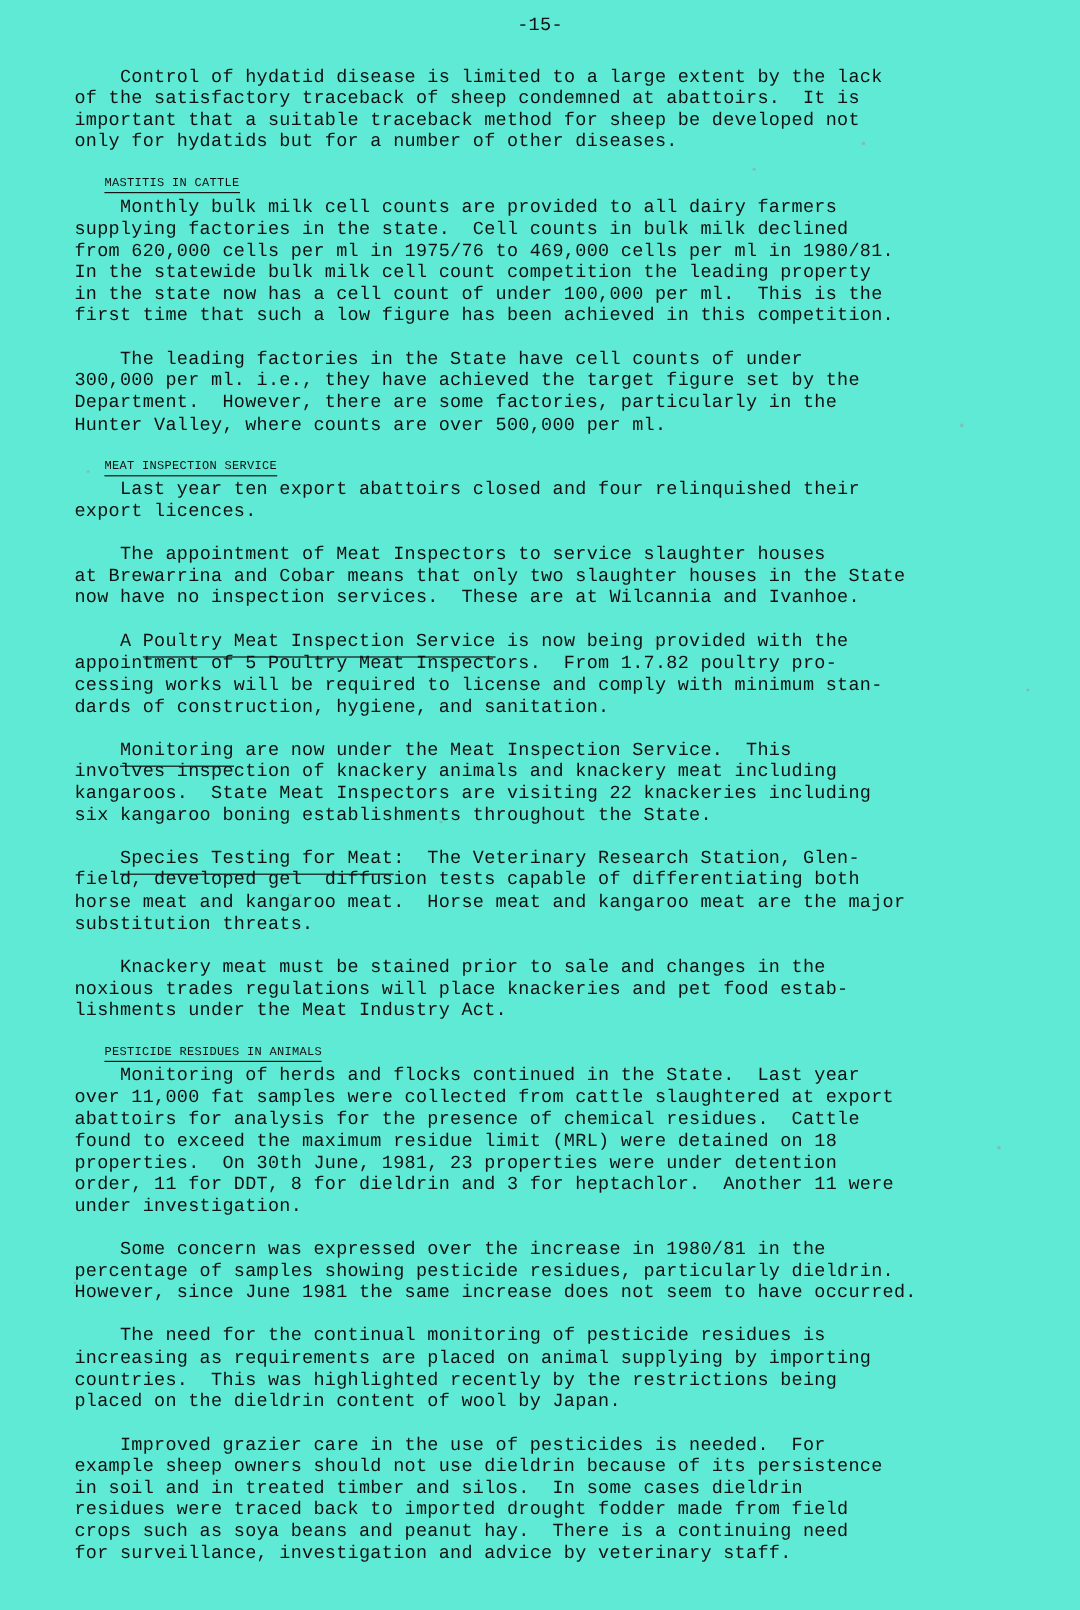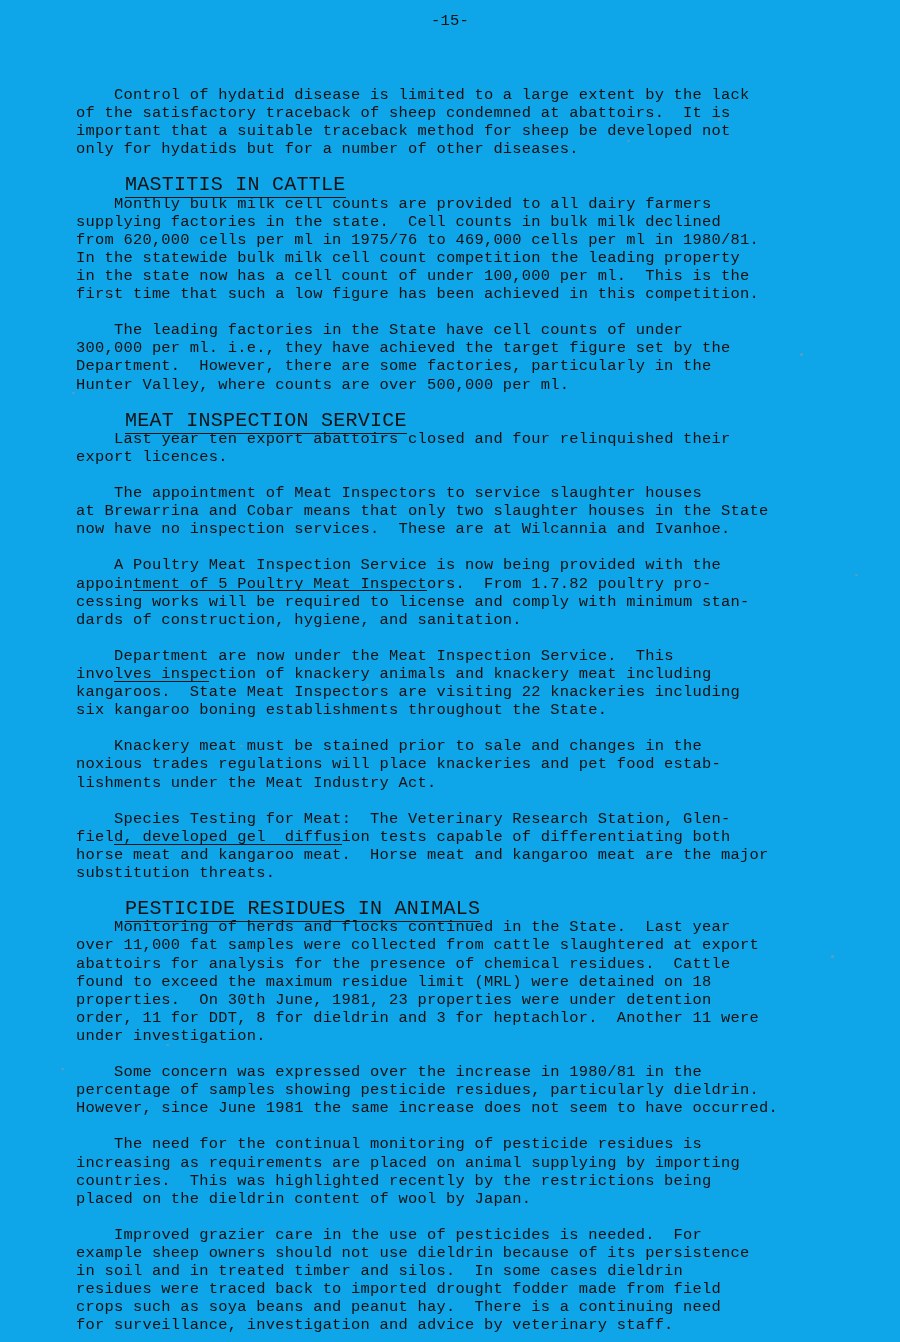--- a/index.html
+++ b/index.html
@@ -5,68 +5,67 @@
 <style>
   html, body {
     margin: 0;
     padding: 0;
     background: #ffffff;
   }
   .page {
     position: relative;
     width: 900px;
     height: 1342px;
-    background: #0ea5e9;
+    background: #5eead4;
     overflow: hidden;
     font-family: "Liberation Mono", "DejaVu Sans Mono", monospace;
     color: #121212;
     -webkit-font-smoothing: none;
   }
   .page-number {
     position: absolute;
     top: 12px;
     left: 0;
     width: 900px;
     text-align: center;
     font-size: 15.5px;
     letter-spacing: 0.2px;
     font-family: "Liberation Mono", "DejaVu Sans Mono", monospace;
   }
   .body-col {
     position: absolute;
-    left: 76px;
+    left: 62px;
     top: 55px;
     width: 740px;
-    margin-top: 31px;
   }
   .para {
     font-size: 15.4px;
     line-height: 18.1px;
     letter-spacing: 0.25px;
     white-space: pre-wrap;
     margin: 0;
   }
   .para + .para {
     margin-top: 18.1px;
   }
   .heading {
-    font-size: 20px;
+    font-size: 10px;
     line-height: 18.1px;
     letter-spacing: 0.25px;
     white-space: pre-wrap;
     margin: 0;
     margin-top: 18.1px;
   }
   .heading .htext {
     border-bottom: 1.5px solid #141414;
     padding-bottom: 1px;
   }
   .para .u {
     border-bottom: 1.3px solid #141414;
-    padding-bottom: 16px;
+    padding-bottom: 4px;
   }
   
   .speck {
     position: absolute;
     background: #9a9a9a;
     border-radius: 50%;
     opacity: .55;
   }
 </style>
 </head>
@@ -95,31 +94,31 @@
       <div class="heading">    <span class="htext">MEAT INSPECTION SERVICE</span></div>
       <div class="para"><span>    Last year ten export abattoirs closed and four relinquished their
 export licences.</span></div>
       <div class="para"><span>    The appointment of Meat Inspectors to service slaughter houses
 at Brewarrina and Cobar means that only two slaughter houses in the State
 now have no inspection services.  These are at Wilcannia and Ivanhoe.</span></div>
       <div class="para"><span>    A </span><span class="u">Poultry Meat Inspection Service</span><span> is now being provided with the
 appointment of 5 Poultry Meat Inspectors.  From 1.7.82 poultry pro-
 cessing works will be required to license and comply with minimum stan-
 dards of construction, hygiene, and sanitation.</span></div>
-      <div class="para"><span>    </span><span class="u">Department</span><span> are now under the Meat Inspection Service.  This
+      <div class="para"><span>    </span><span class="u">Monitoring</span><span> are now under the Meat Inspection Service.  This
 involves inspection of knackery animals and knackery meat including
 kangaroos.  State Meat Inspectors are visiting 22 knackeries including
 six kangaroo boning establishments throughout the State.</span></div>
-      <div class="para"><span>    Knackery meat must be stained prior to sale and changes in the
-noxious trades regulations will place knackeries and pet food estab-
-lishments under the Meat Industry Act.</span></div>
       <div class="para"><span>    </span><span class="u">Species Testing for Meat</span><span>:  The Veterinary Research Station, Glen-
 field, developed gel  diffusion tests capable of differentiating both
 horse meat and kangaroo meat.  Horse meat and kangaroo meat are the major
 substitution threats.</span></div>
+      <div class="para"><span>    Knackery meat must be stained prior to sale and changes in the
+noxious trades regulations will place knackeries and pet food estab-
+lishments under the Meat Industry Act.</span></div>
       <div class="heading">    <span class="htext">PESTICIDE RESIDUES IN ANIMALS</span></div>
       <div class="para"><span>    Monitoring of herds and flocks continued in the State.  Last year
 over 11,000 fat samples were collected from cattle slaughtered at export
 abattoirs for analysis for the presence of chemical residues.  Cattle
 found to exceed the maximum residue limit (MRL) were detained on 18
 properties.  On 30th June, 1981, 23 properties were under detention
 order, 11 for DDT, 8 for dieldrin and 3 for heptachlor.  Another 11 were
 under investigation.</span></div>
       <div class="para"><span>    Some concern was expressed over the increase in 1980/81 in the
 percentage of samples showing pesticide residues, particularly dieldrin.

